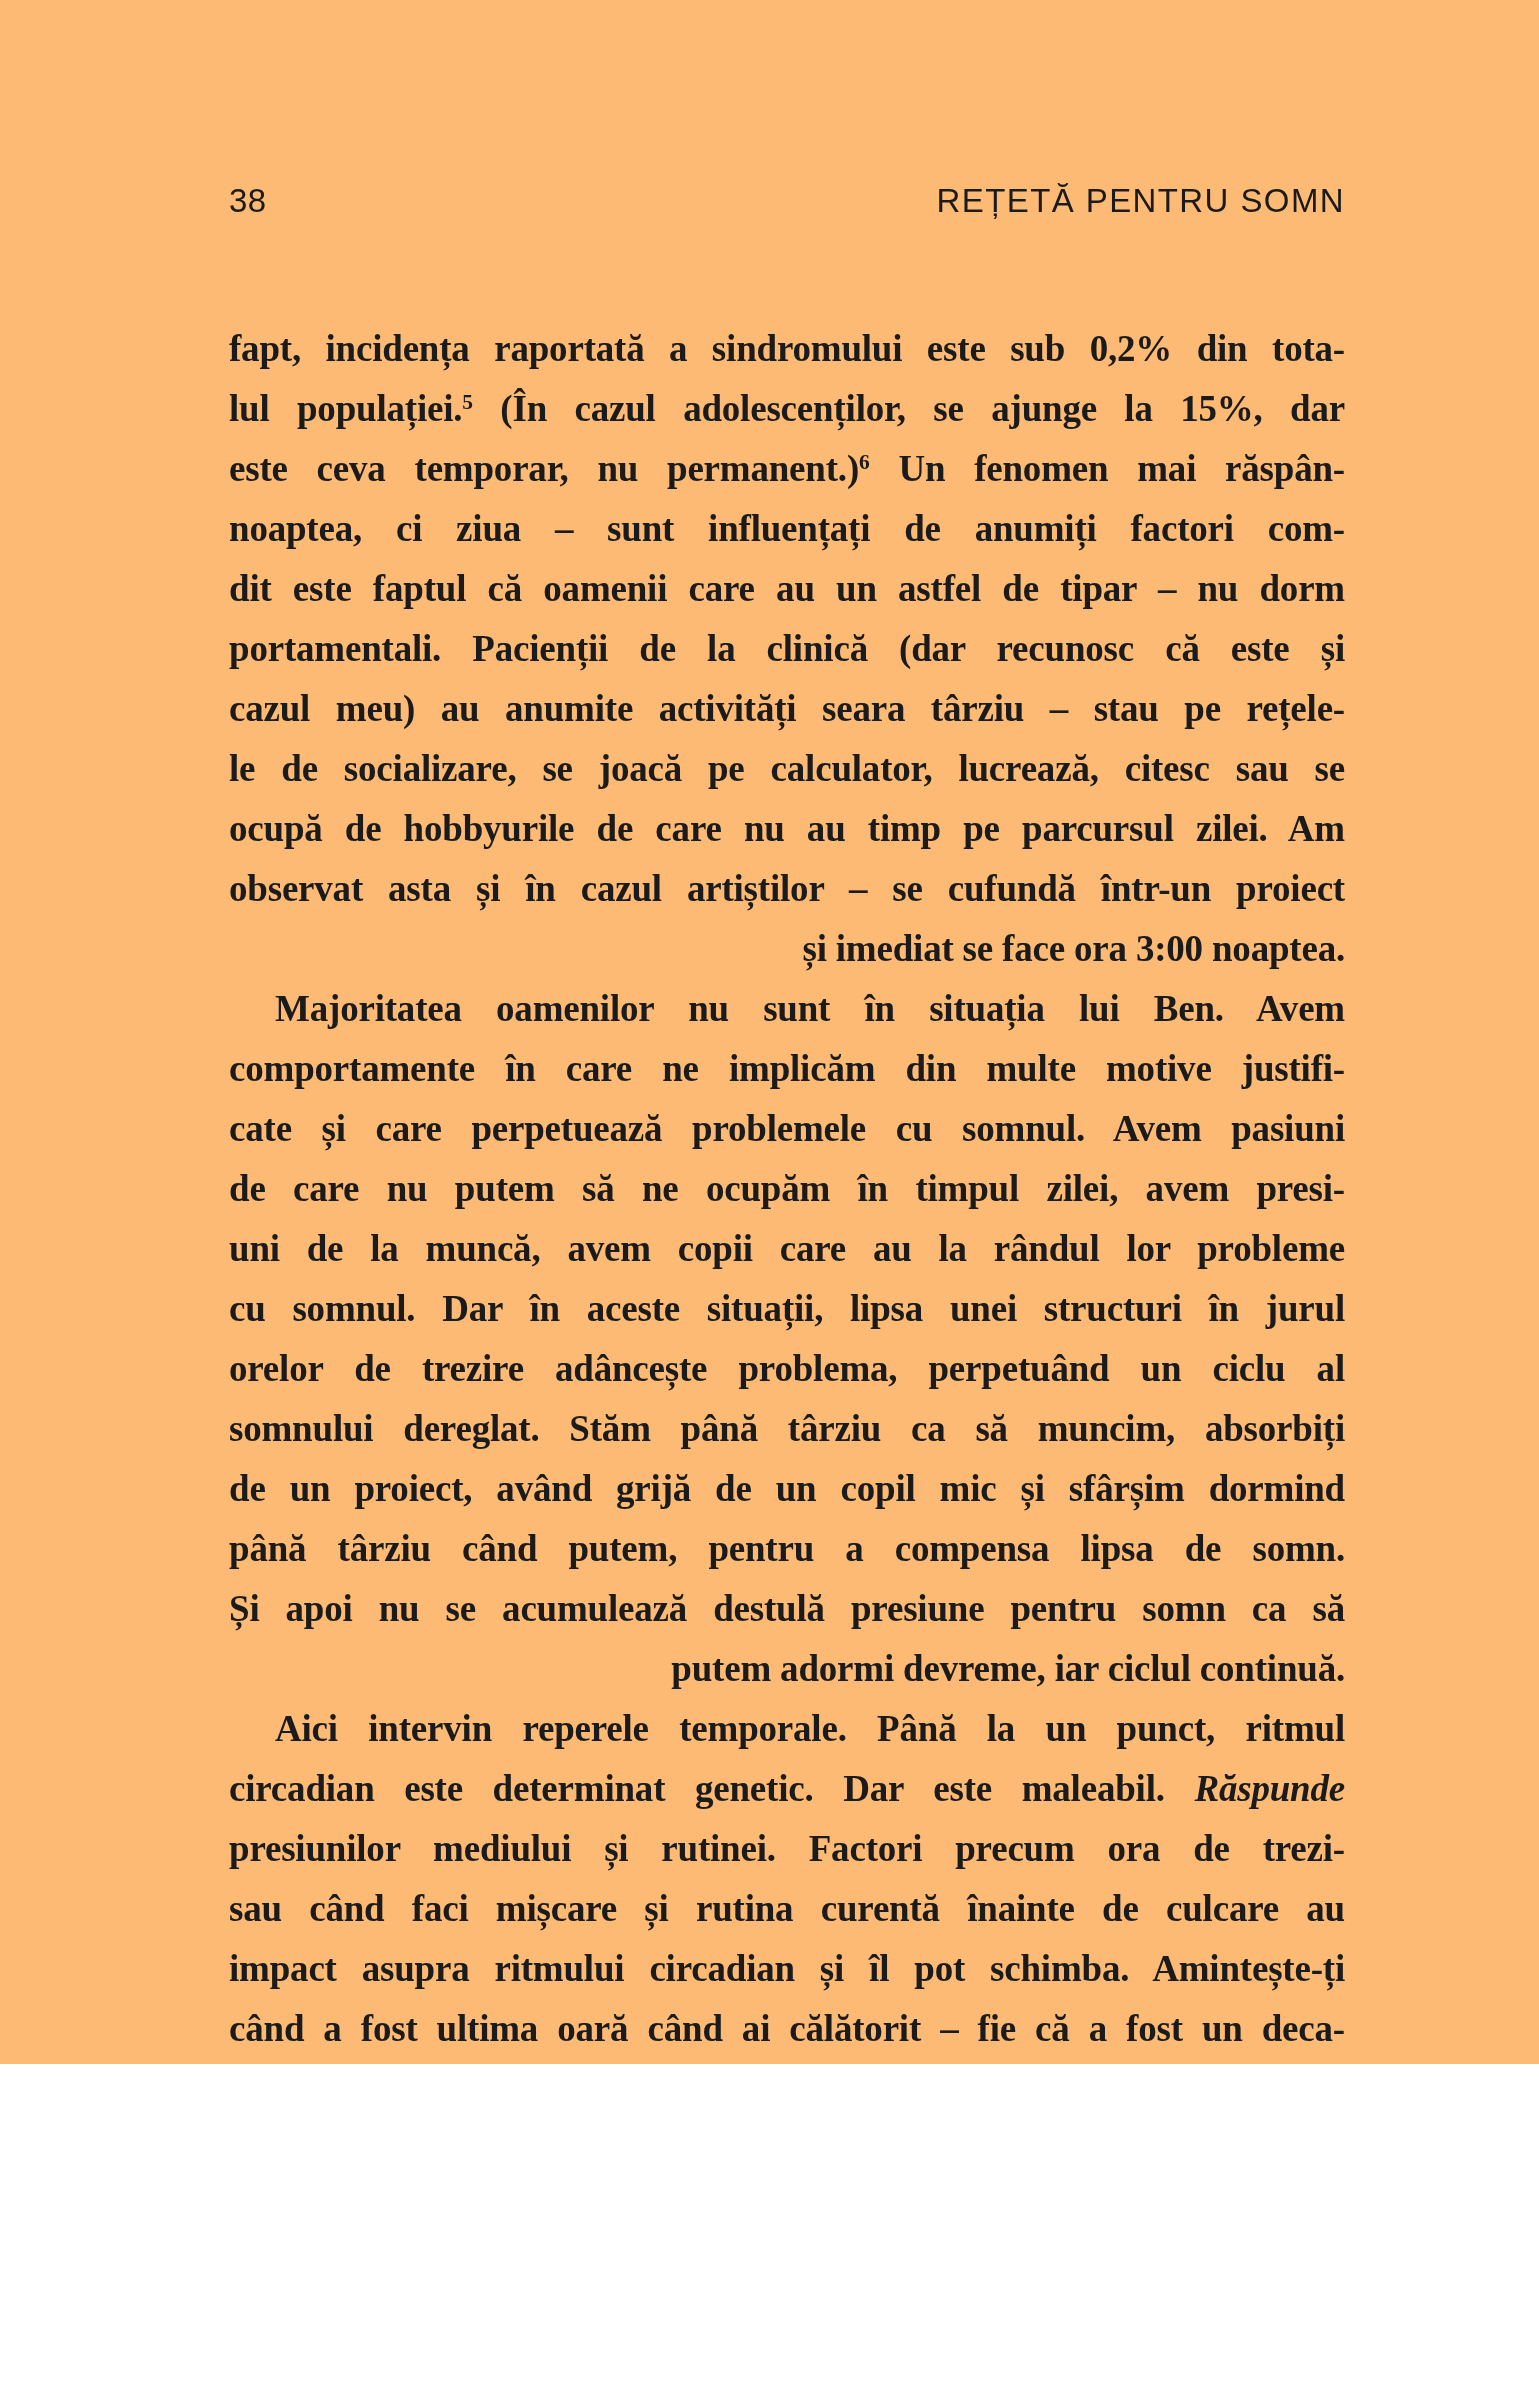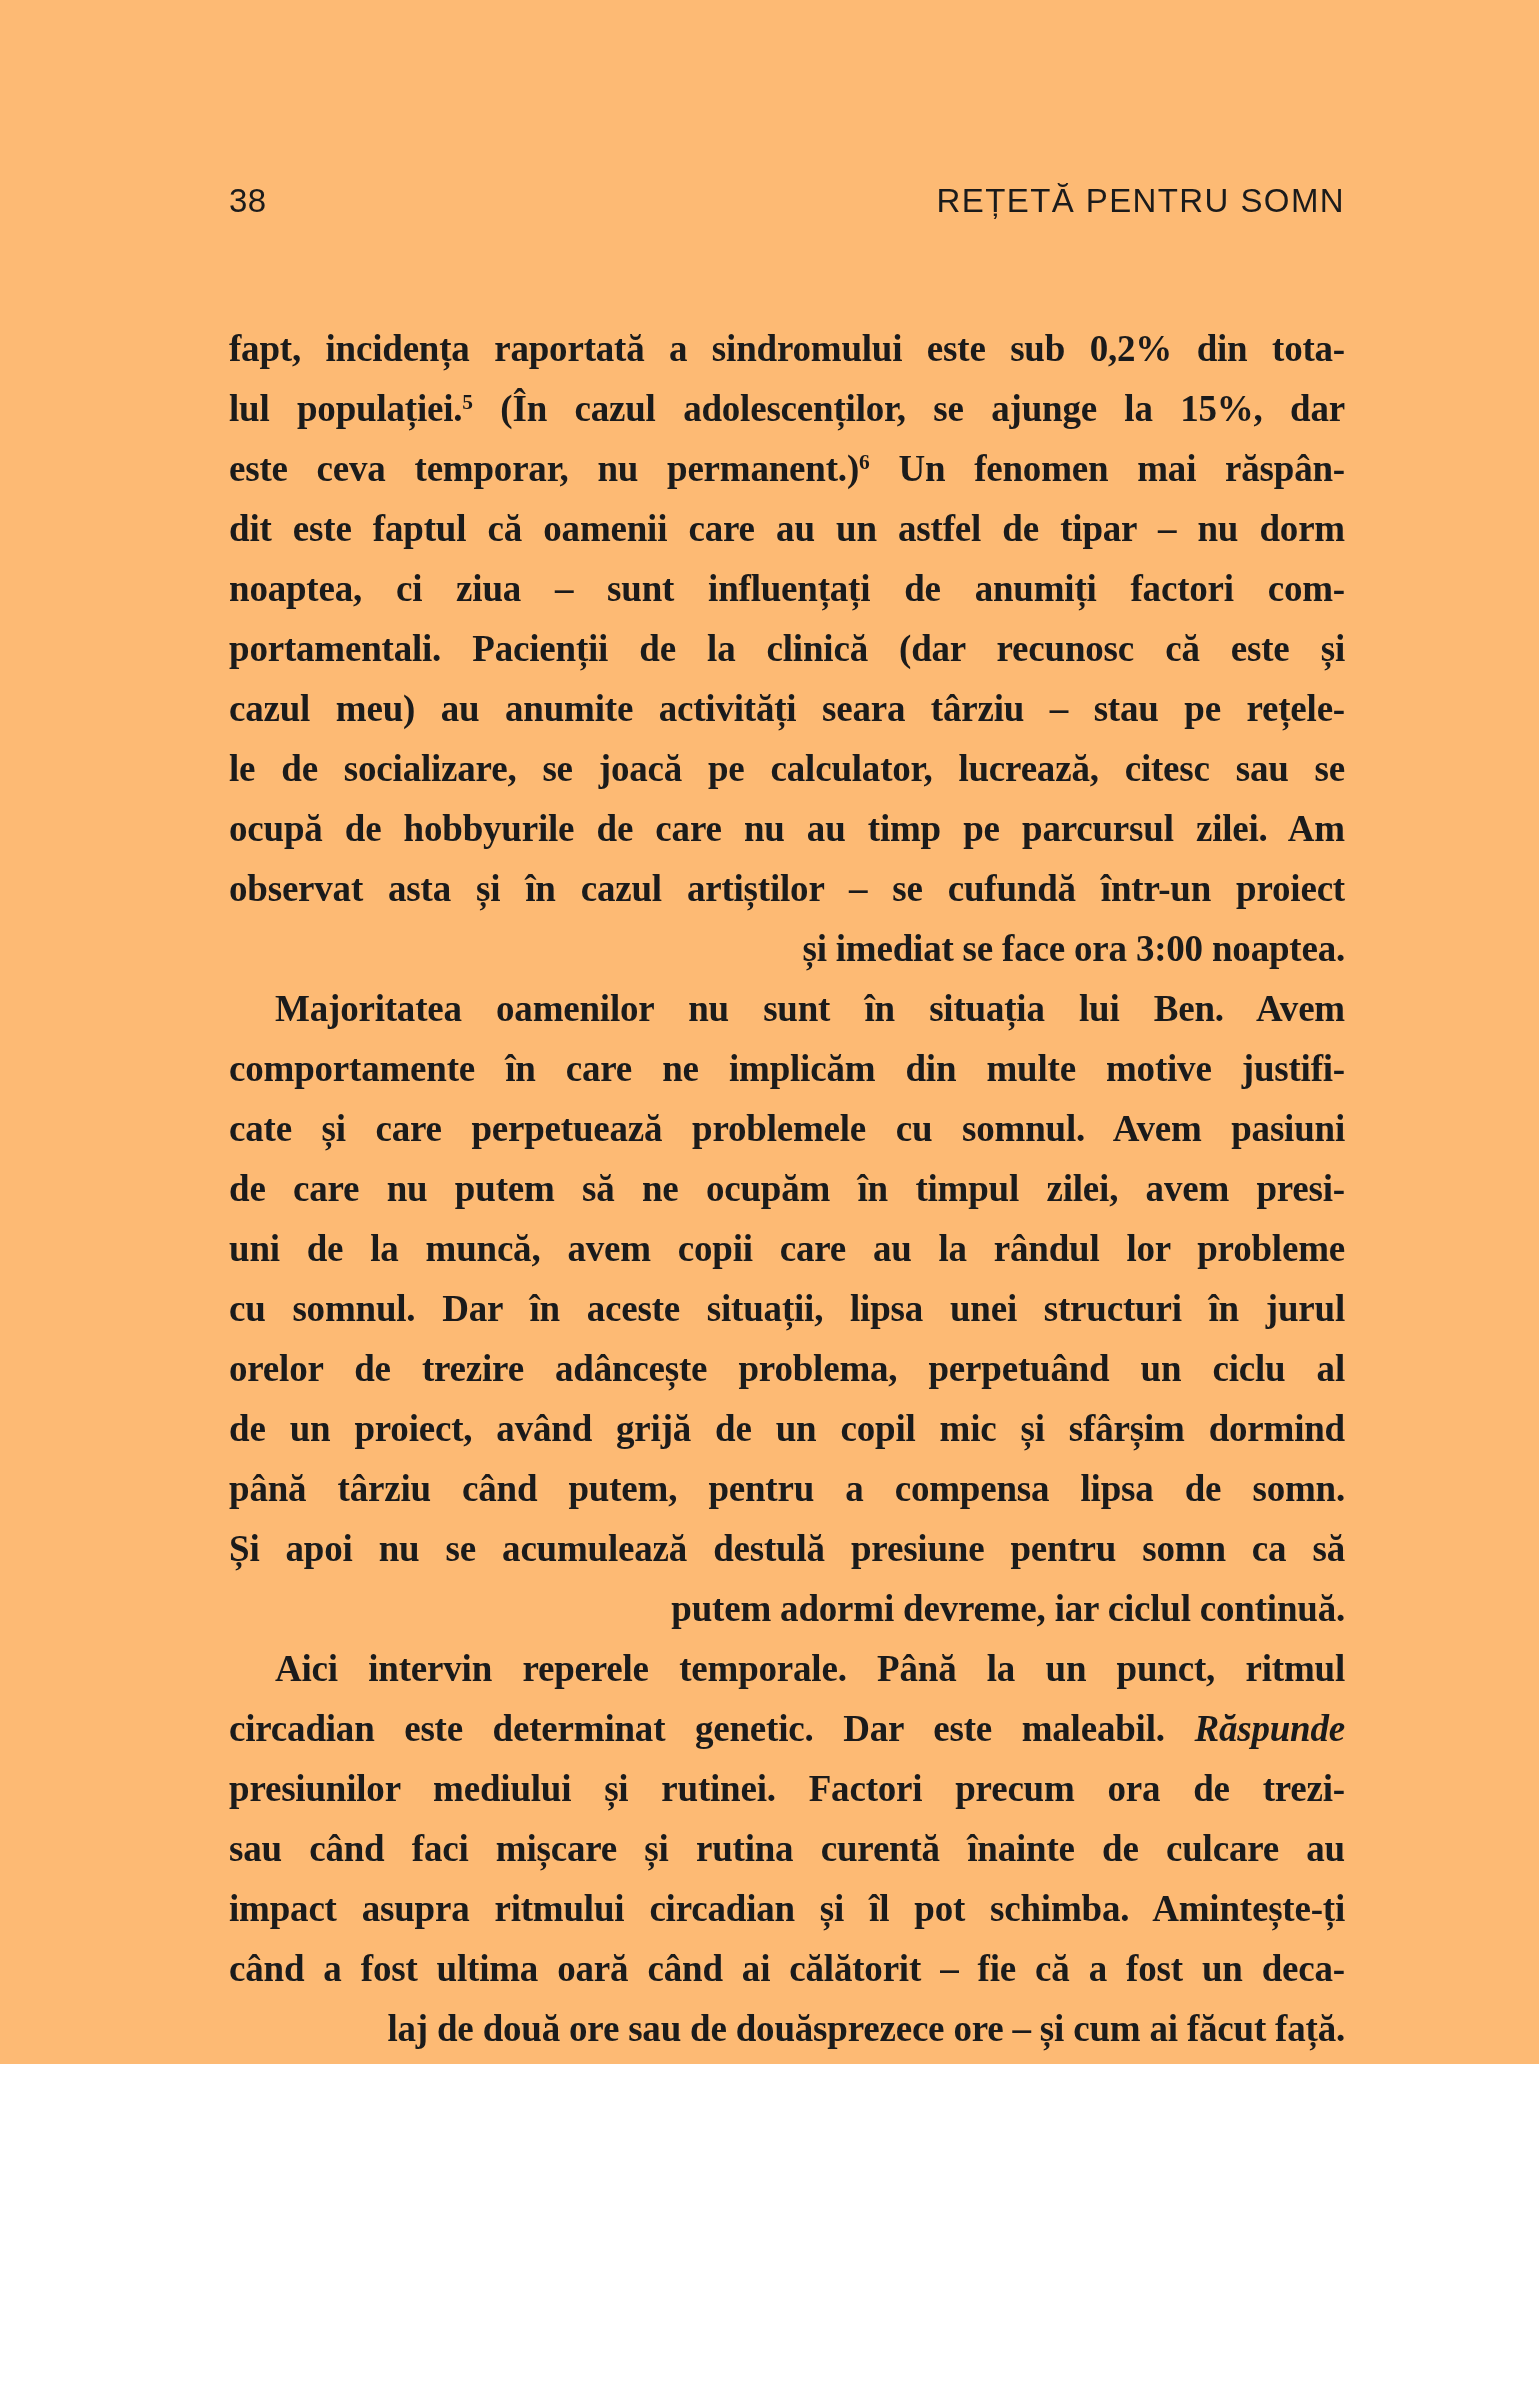--- a/index.html
+++ b/index.html
@@ -86,35 +86,36 @@
 
   <header class="running-head">
     <span class="folio">38</span>
     <span class="running-title">REȚETĂ PENTRU SOMN</span>
   </header>
 
   <main class="text-block" id="text-block">
       <div class="line"><span>fapt, incidența raportată a sindromului este sub 0,2% din tota-</span></div>
       <div class="line"><span>lul populației.</span><sup>5</sup><span> (În cazul adolescenților, se ajunge la 15%, dar</span></div>
       <div class="line"><span>este ceva temporar, nu permanent.)</span><sup>6</sup><span> Un fenomen mai răspân-</span></div>
+      <div class="line"><span>noaptea, ci ziua – sunt influențați de anumiți factori com-</span></div>
       <div class="line"><span>dit este faptul că oamenii care au un astfel de tipar – nu dorm</span></div>
-      <div class="line"><span>noaptea, ci ziua – sunt influențați de anumiți factori com-</span></div>
       <div class="line"><span>portamentali. Pacienții de la clinică (dar recunosc că este și</span></div>
       <div class="line"><span>cazul meu) au anumite activități seara târziu – stau pe rețele-</span></div>
       <div class="line"><span>le de socializare, se joacă pe calculator, lucrează, citesc sau se</span></div>
       <div class="line"><span>ocupă de hobbyurile de care nu au timp pe parcursul zilei. Am</span></div>
       <div class="line"><span>observat asta și în cazul artiștilor – se cufundă într-un proiect</span></div>
       <div class="line last"><span>și imediat se face ora 3:00 noaptea.</span></div>
       <div class="line indent"><span>Majoritatea oamenilor nu sunt în situația lui Ben. Avem</span></div>
       <div class="line"><span>comportamente în care ne implicăm din multe motive justifi-</span></div>
       <div class="line"><span>cate și care perpetuează problemele cu somnul. Avem pasiuni</span></div>
       <div class="line"><span>de care nu putem să ne ocupăm în timpul zilei, avem presi-</span></div>
       <div class="line"><span>uni de la muncă, avem copii care au la rândul lor probleme</span></div>
       <div class="line"><span>cu somnul. Dar în aceste situații, lipsa unei structuri în jurul</span></div>
       <div class="line"><span>orelor de trezire adâncește problema, perpetuând un ciclu al</span></div>
+      <div class="line"><span>somnului dereglat. Stăm până târziu ca să muncim, absorbiți</span></div>
       <div class="line"><span>de un proiect, având grijă de un copil mic și sfârșim dormind</span></div>
       <div class="line"><span>până târziu când putem, pentru a compensa lipsa de somn.</span></div>
       <div class="line"><span>Și apoi nu se acumulează destulă presiune pentru somn ca să</span></div>
       <div class="line last"><span>putem adormi devreme, iar ciclul continuă.</span></div>
       <div class="line indent"><span>Aici intervin reperele temporale. Până la un punct, ritmul</span></div>
       <div class="line"><span>circadian este determinat genetic. Dar este maleabil. </span><span class="it">Răspunde</span></div>
       <div class="line"><span>presiunilor mediului și rutinei. Factori precum ora de trezi-</span></div>
       <div class="line"><span>sau când faci mișcare și rutina curentă înainte de culcare au</span></div>
       <div class="line"><span>impact asupra ritmului circadian și îl pot schimba. Amintește-ți</span></div>
       <div class="line"><span>când a fost ultima oară când ai călătorit – fie că a fost un deca-</span></div>

